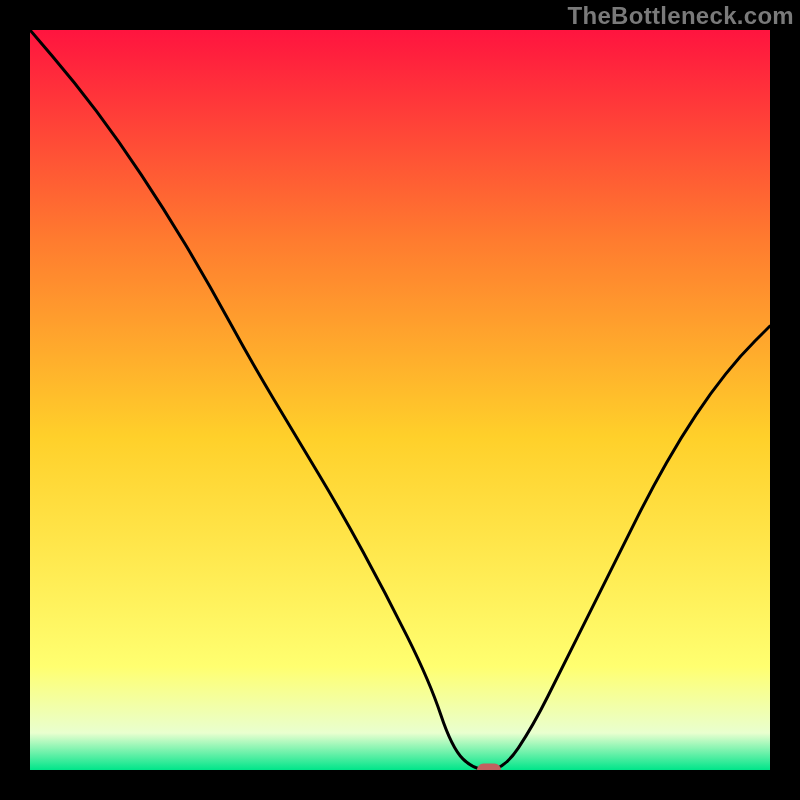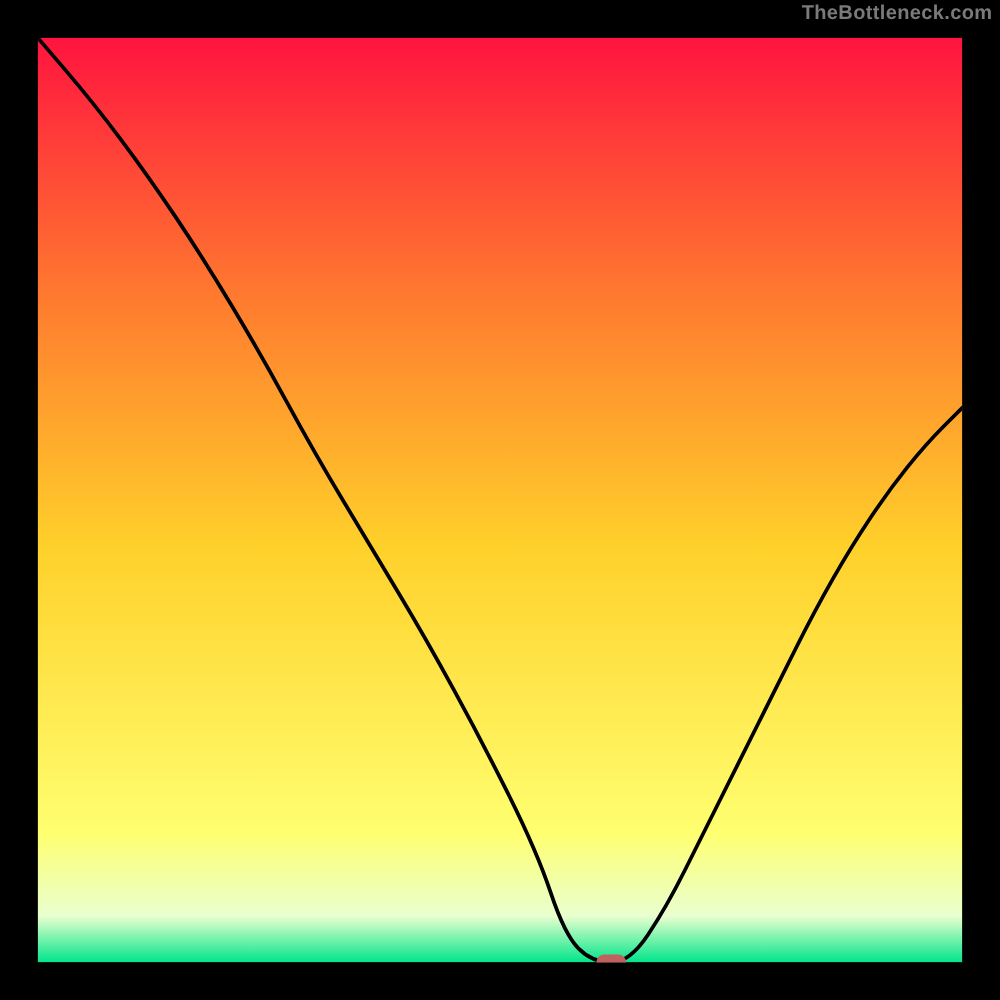--- a/index.html
+++ b/index.html
@@ -14,21 +14,21 @@
   .frame {
     position: relative;
     width: 800px;
     height: 800px;
     background: #000;
   }
   .watermark {
     position: absolute;
     top: 2px;
     right: 6px;
-    font-size: 16px;
+    font-size: 24px;
     font-weight: 600;
     color: #7a7a7a;
     letter-spacing: 0.3px;
     z-index: 5;
   }
   .plot-area {
     position: absolute;
     left: 30px;
     top: 30px;
     width: 740px;

